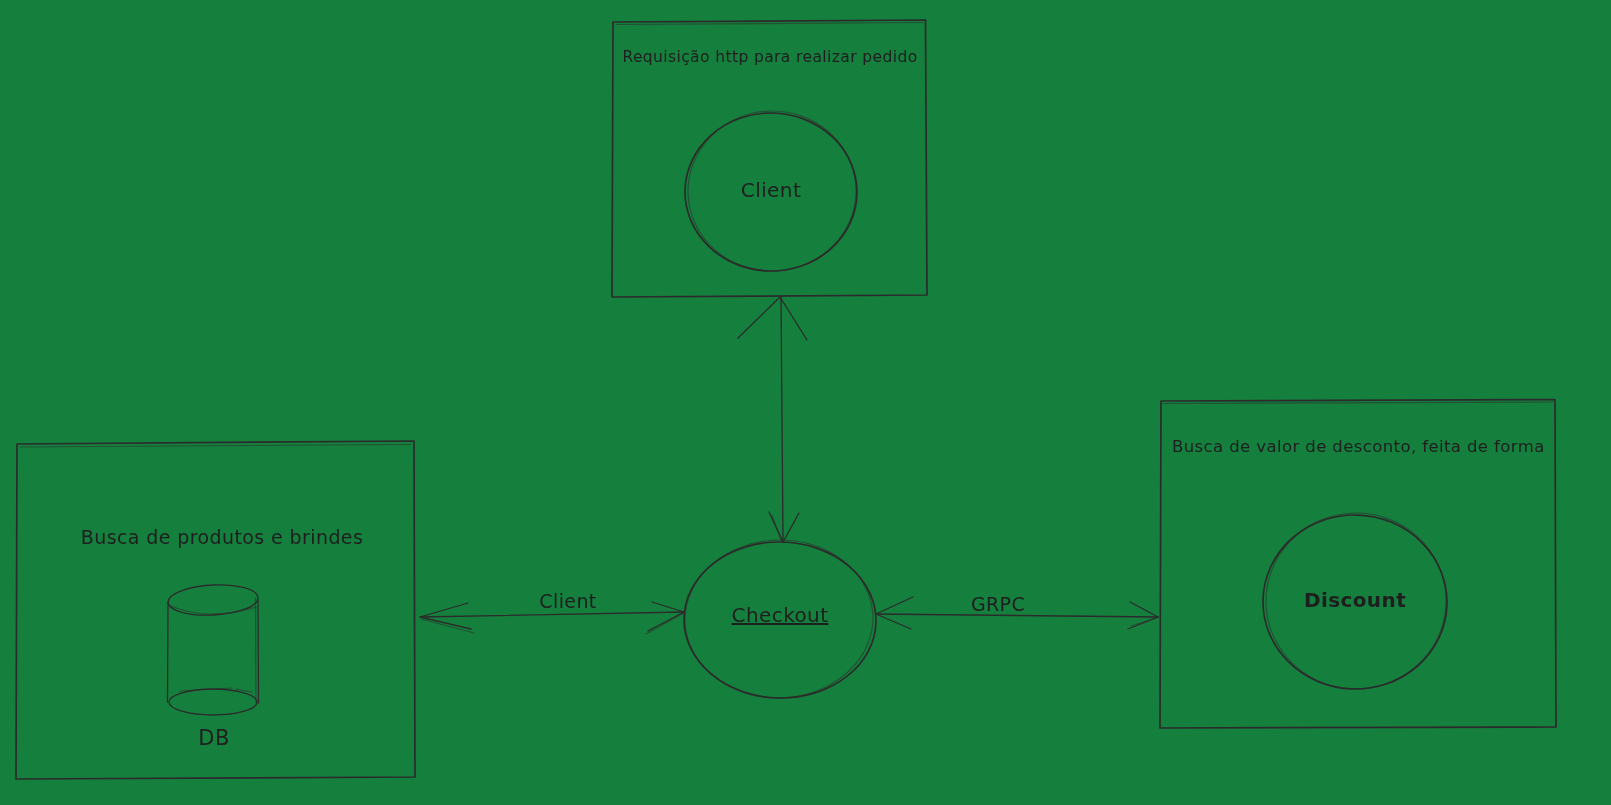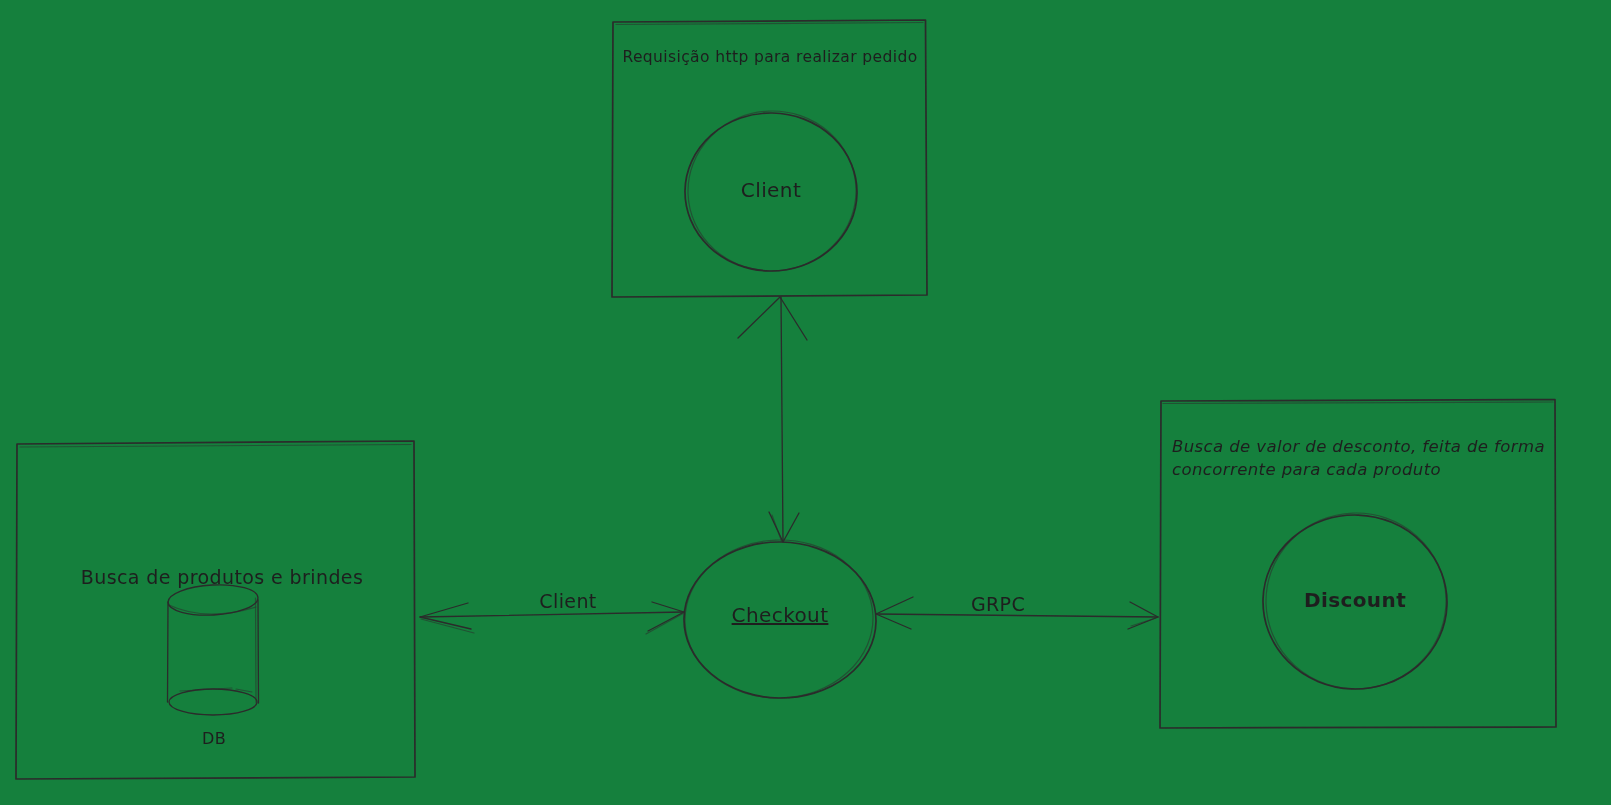--- a/index.html
+++ b/index.html
@@ -38,21 +38,21 @@
     white-space: nowrap;
     color: #1e1e1e;
     letter-spacing: 0.4px;
   }
   .label.center { transform: translate(-50%, -50%); }
   .note-top    { font-size: 15.5px; }
   .note-left   { font-size: 19px; }
   .note-right  { font-size: 16.5px; line-height: 23px; }
   .node-label  { font-size: 20px; }
   .edge-label  { font-size: 19px; }
-  .db-label    { font-size: 16px; }
+  .db-label    { font-size: 21px; }
 </style>
 </head>
 <body>
 
 <div class="canvas">
 
   <svg class="shapes" viewBox="0 0 1611 805">
 
     <g>
       <path class="stroke" d="M613,22 L925.5,20 L927,295 L612,297 Z"></path>
@@ -114,27 +114,26 @@
       <path class="stroke thin" d="M876,614 L913,597 M876,614 L911,629"></path>
       <path class="stroke thin" d="M1158,617 L1130,602 M1158,617 L1128,629"></path>
       <path class="stroke ghost" d="M1156,618 L1131,626"></path>
     </g>
   </svg>
 
   <div class="label center note-top" style="left:770px; top:57px;">Requisição http para realizar pedido</div>
 
   <div class="label center node-label" style="left:771px; top:190px;">Client</div>
 
-  <div class="label center note-left" style="left:222px; top:537px;margin-top:40px;">Busca de produtos e brindes</div>
+  <div class="label center note-left" style="left:222px; top:537px;">Busca de produtos e brindes</div>
 
   <div class="label center db-label" style="left:214px; top:738px;">DB</div>
 
-  <div style="position:absolute; left:1172px; top:435px;font-style:italic;">
+  <div style="position:absolute; left:1172px; top:435px;">
     <div class="label note-right" style="position:static;">Busca de valor de desconto, feita de forma</div>
-    <div class="label note-right" style="position:static;">concorrente para cada produto</div>
   </div>
 
   <div class="label center node-label" style="left:1355px; top:600px;font-weight:bold;">Discount</div>
 
   <div class="label center node-label" style="left:780px; top:615px;text-decoration:underline;">Checkout</div>
 
   <div class="label center edge-label" style="left:568px; top:601px;">Client</div>
 
   <div class="label center edge-label" style="left:998px; top:604px;">GRPC</div>
 

